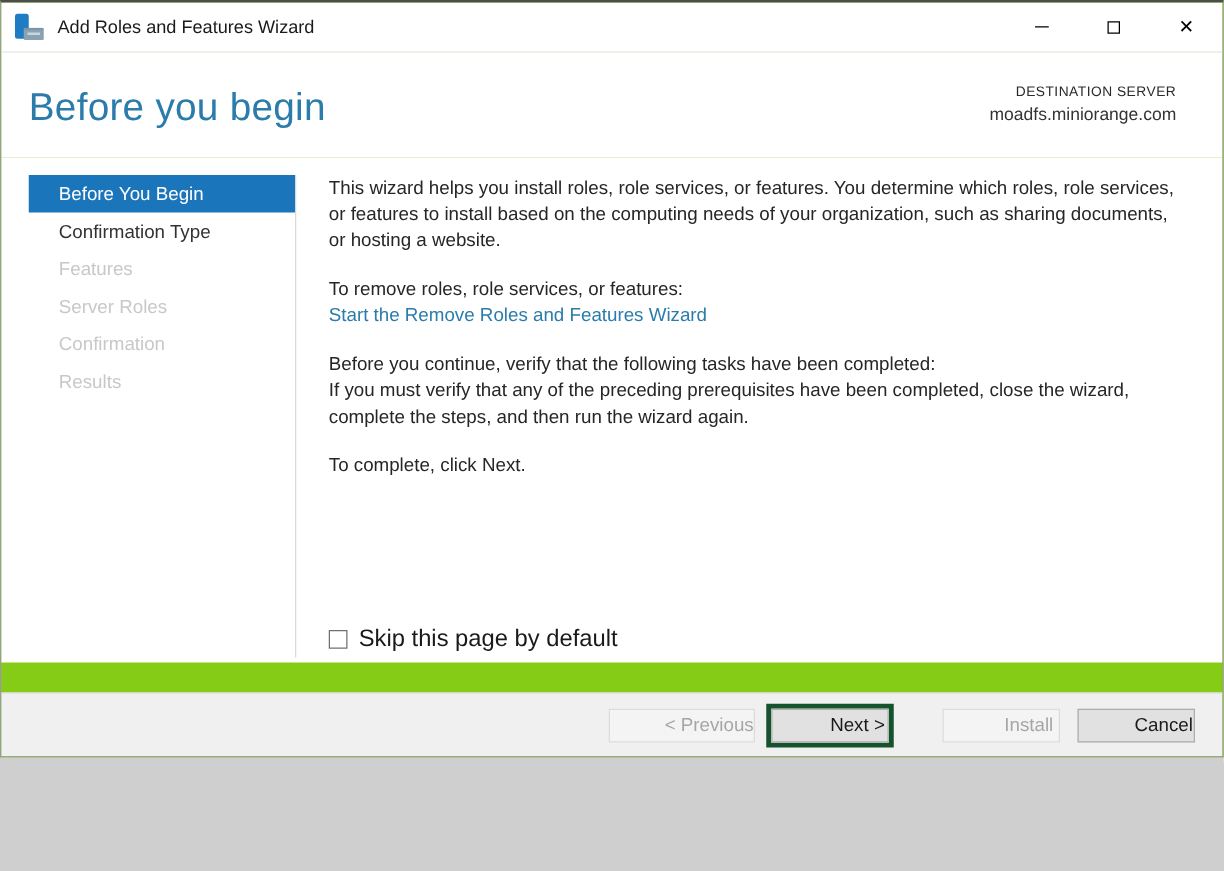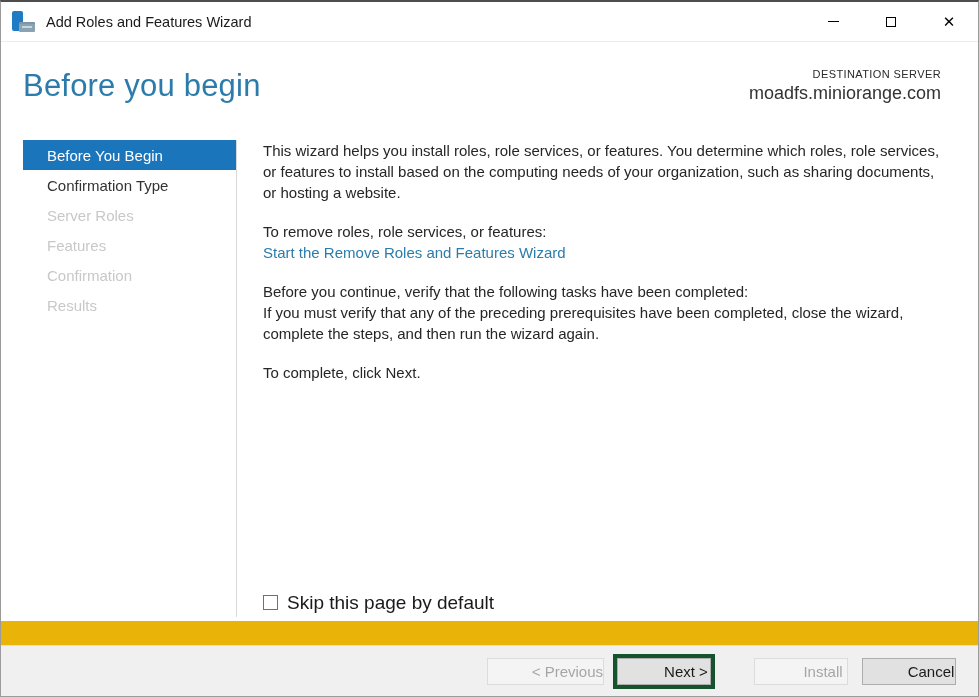--- a/index.html
+++ b/index.html
@@ -1,21 +1,21 @@
 <!DOCTYPE html>
 <html><head>
 <meta charset="utf-8">
 <style>
   * { box-sizing: border-box; margin: 0; padding: 0; }
   html,body { background:#cfcfcf; }
   body { font-family: "Liberation Sans", "DejaVu Sans", sans-serif; }
 
   .window {
-    width: 979px; height: 697px;
-    background: #eab308;
+    width: 979px; height: 606px;
+    background: #84cc16;
     border: 1px solid #9b9b9b;
     border-top: 2px solid #4d4d4d;
     position: relative;
     overflow: hidden;
     display: flex; flex-direction: column;
   }
 
   
   .titlebar {
     height: 40px; flex: 0 0 40px;
@@ -51,21 +51,21 @@
     display: flex; justify-content: space-between; align-items: flex-start;
     padding: 0 37px 0 22px;
     background: #ffffff;
   }
   .page-title {
     font-size: 31px; font-weight: 300; letter-spacing: 0.2px;
     color: #2b7cab; margin-top: 26px;
   }
   .dest-block { text-align: right; margin-top: 26px; }
   .dest-label { font-size: 11px; color: #2a2a2a; letter-spacing: 0.4px; }
-  .dest-server { font-size: 18px; color: #333; margin-top: 3px; }
+  .dest-server { font-size: 14px; color: #333; margin-top: 3px; }
 
   
   .body-row {
     flex: 1 1 auto;
     display: flex;
     padding: 14px 0 4px 0;
     margin-bottom: 24px;
     background: #ffffff;
     min-height: 0;
   }
@@ -171,24 +171,24 @@
   <div class="body-row">
 
     <div class="nav">
       <div class="nav-item selected">
         <span>Before You Begin</span>
       </div>
       <div class="nav-item">
         <span>Confirmation Type</span>
       </div>
       <div class="nav-item disabled">
+        <span>Features</span>
+      </div>
+      <div class="nav-item disabled">
         <span>Server Roles</span>
-      </div>
-      <div class="nav-item disabled">
-        <span>Features</span>
       </div>
       <div class="nav-item disabled">
         <span>Confirmation</span>
       </div>
       <div class="nav-item disabled">
         <span>Results</span>
       </div>
     </div>
 
     <div class="content">

